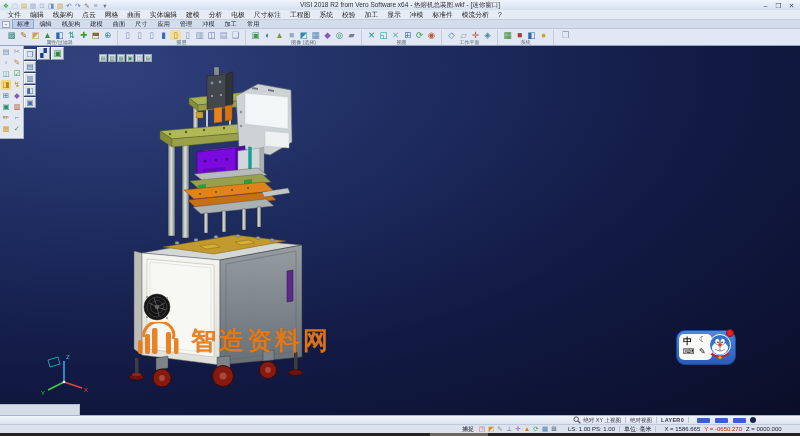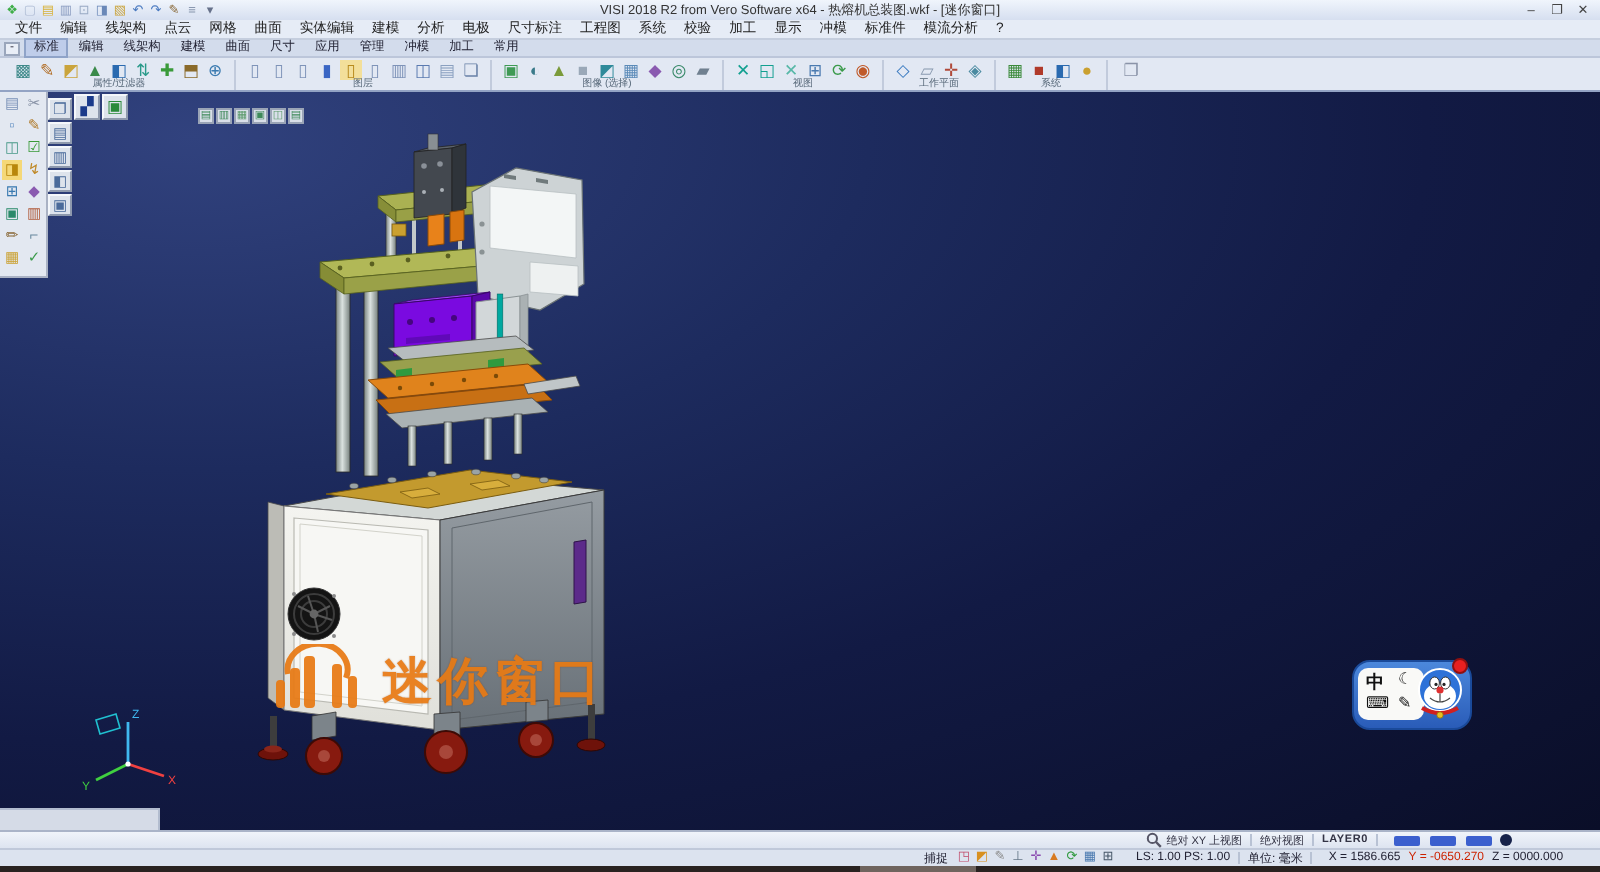--- a/index.html
+++ b/index.html
@@ -435,21 +435,21 @@
     <svg class="wm-logo" width="46" height="36" viewBox="0 0 46 36">
       <g style="fill:var(--watermark-orange,#e87a14)">
         <rect x="0" y="18" width="4.5" height="14" rx="2"></rect>
         <rect x="7" y="12" width="5" height="20" rx="2"></rect>
         <rect x="14" y="6" width="5.5" height="26" rx="2"></rect>
         <rect x="28" y="10" width="5" height="22" rx="2"></rect>
         <rect x="36" y="16" width="4.5" height="16" rx="2"></rect>
       </g>
       <path d="M6,15 A 15 13 0 1 1 35 17" fill="none" style="stroke:var(--watermark-orange,#e87a14)" stroke-width="3"></path>
     </svg>
-    <span class="wm-text">迷你窗口</span>
+    <span class="wm-text">智造资料网</span>
   </div>
 
   <div class="ime">
     <div class="ime-pill">
       <span class="ime-ch ime-lang">中</span>
       <span class="ime-ch ime-moon">☾</span>
       <span class="ime-ch ime-kb">⌨</span>
       <span class="ime-ch ime-pen">✎</span>
     </div>
     <svg class="ime-dora" width="24" height="28" viewBox="0 0 24 28">

